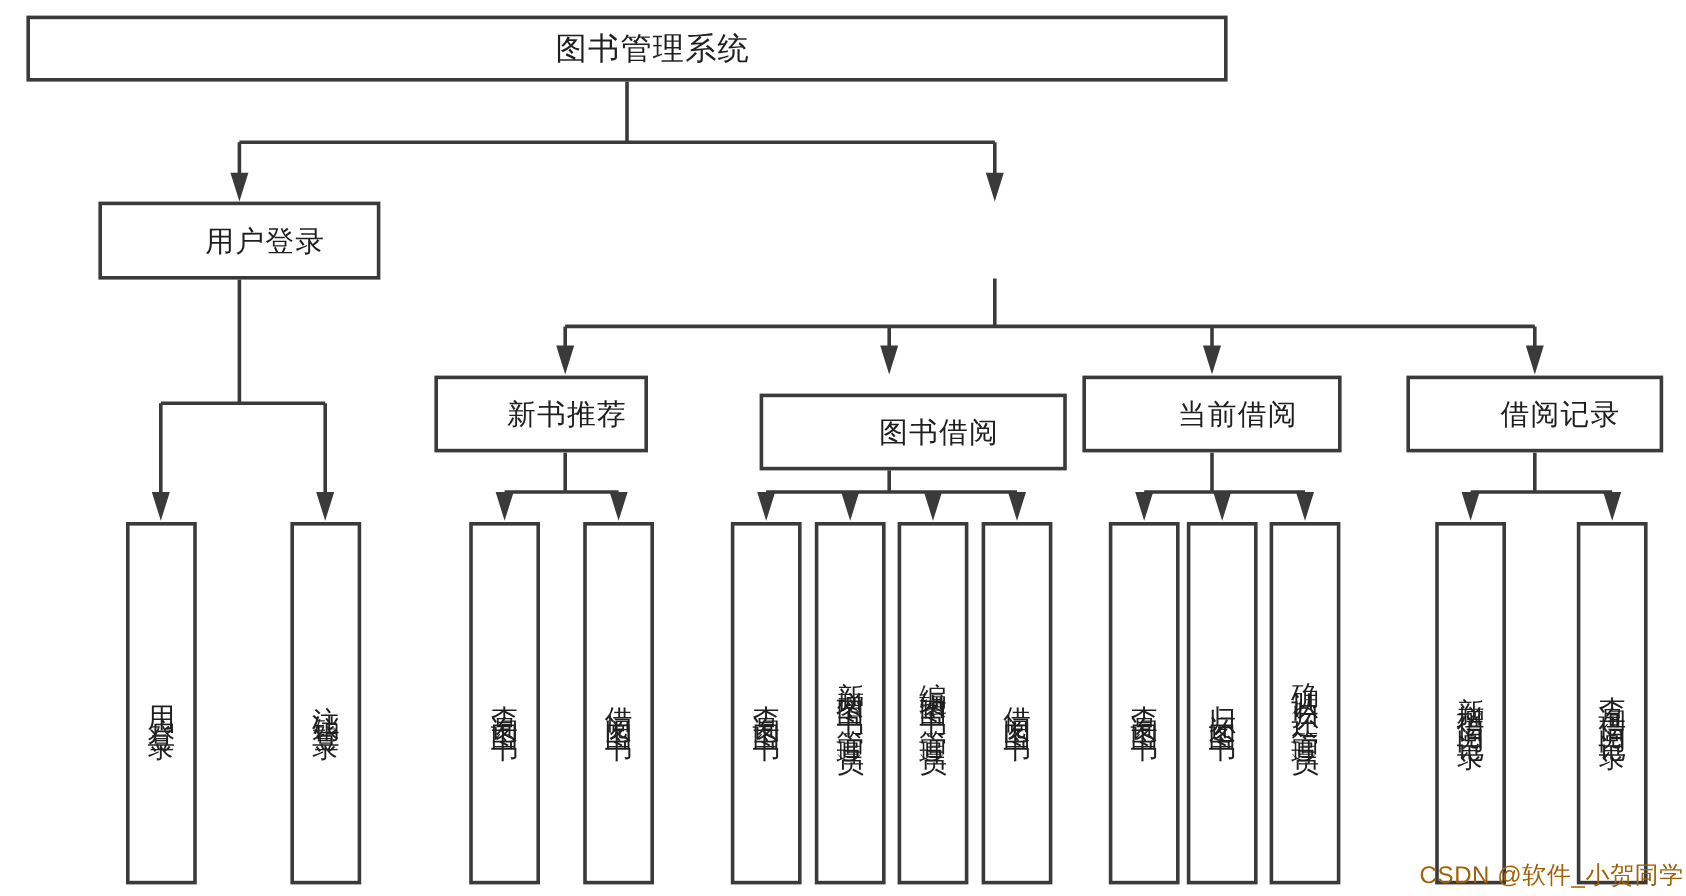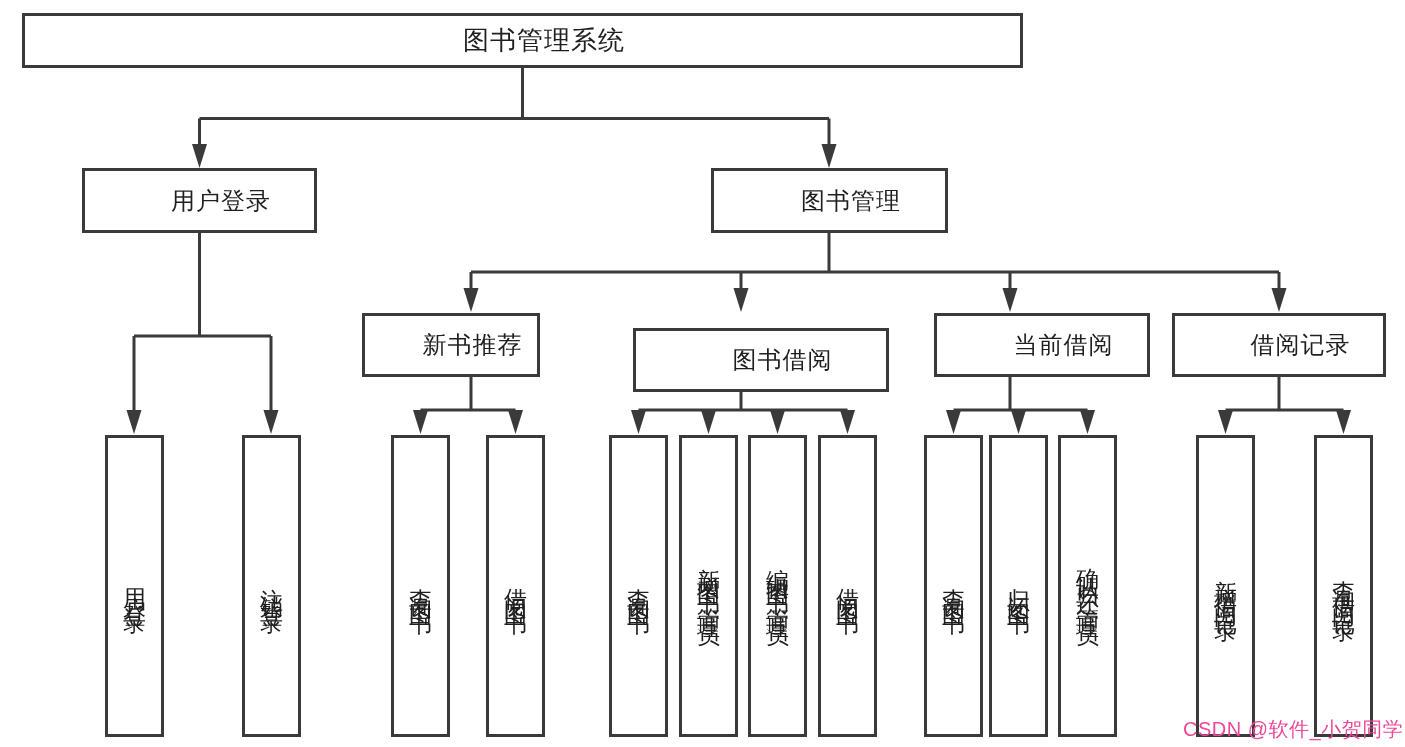--- a/index.html
+++ b/index.html
@@ -57,21 +57,21 @@
     font-size: 23px;
     line-height: 1;
     letter-spacing: 8px;
     white-space: nowrap;
   }
   .watermark {
     position: absolute;
     left: 1183px;
     top: 716px;
     font-size: 20px;
-    color: #ec4899;
+    color: #a16207;
     letter-spacing: 0.5px;
     white-space: nowrap;
     z-index: 5;
   }
 </style>
 </head>
 <body>
 
 <div class="stage">
 
@@ -107,25 +107,24 @@
     <polygon points="1080,410 1095,410 1087.5,434"></polygon>
 
     <path d="M1279 377 V411.5 M1225.5 410 H1343.5"></path>
     <polygon points="1218,410 1233,410 1225.5,434"></polygon>
     <polygon points="1336,410 1351,410 1343.5,434"></polygon>
   </svg>
 
   <div class="hbox root" style="left:22px; top:13px; width:1001px; height:55px;">图书管理系统</div>
 
   <div class="hbox" style="left:82px; top:168px; width:235px; height:65px;">用户登录</div>
-  <div class="hbox" style="left:711px; top:168px; width:237px; height:65px;">图书管理</div>
 
   <div class="hbox" style="left:362px; top:313px; width:178px; height:64px;">新书推荐</div>
   <div class="hbox" style="left:633px; top:328px; width:256px; height:64px;">图书借阅</div>
-  <div class="hbox" style="left:934px; top:313px; width:216px; height:64px;">当前借阅</div>
+  <div class="hbox" style="left:902px; top:313px; width:216px; height:64px;">当前借阅</div>
   <div class="hbox" style="left:1172px; top:313px; width:214px; height:64px;">借阅记录</div>
 
   <div class="vbox" style="left:105px;">
     <span>用户登录</span>
   </div>
   <div class="vbox" style="left:242px;">
     <span>注销登录</span>
   </div>
 
   <div class="vbox" style="left:391px;">

